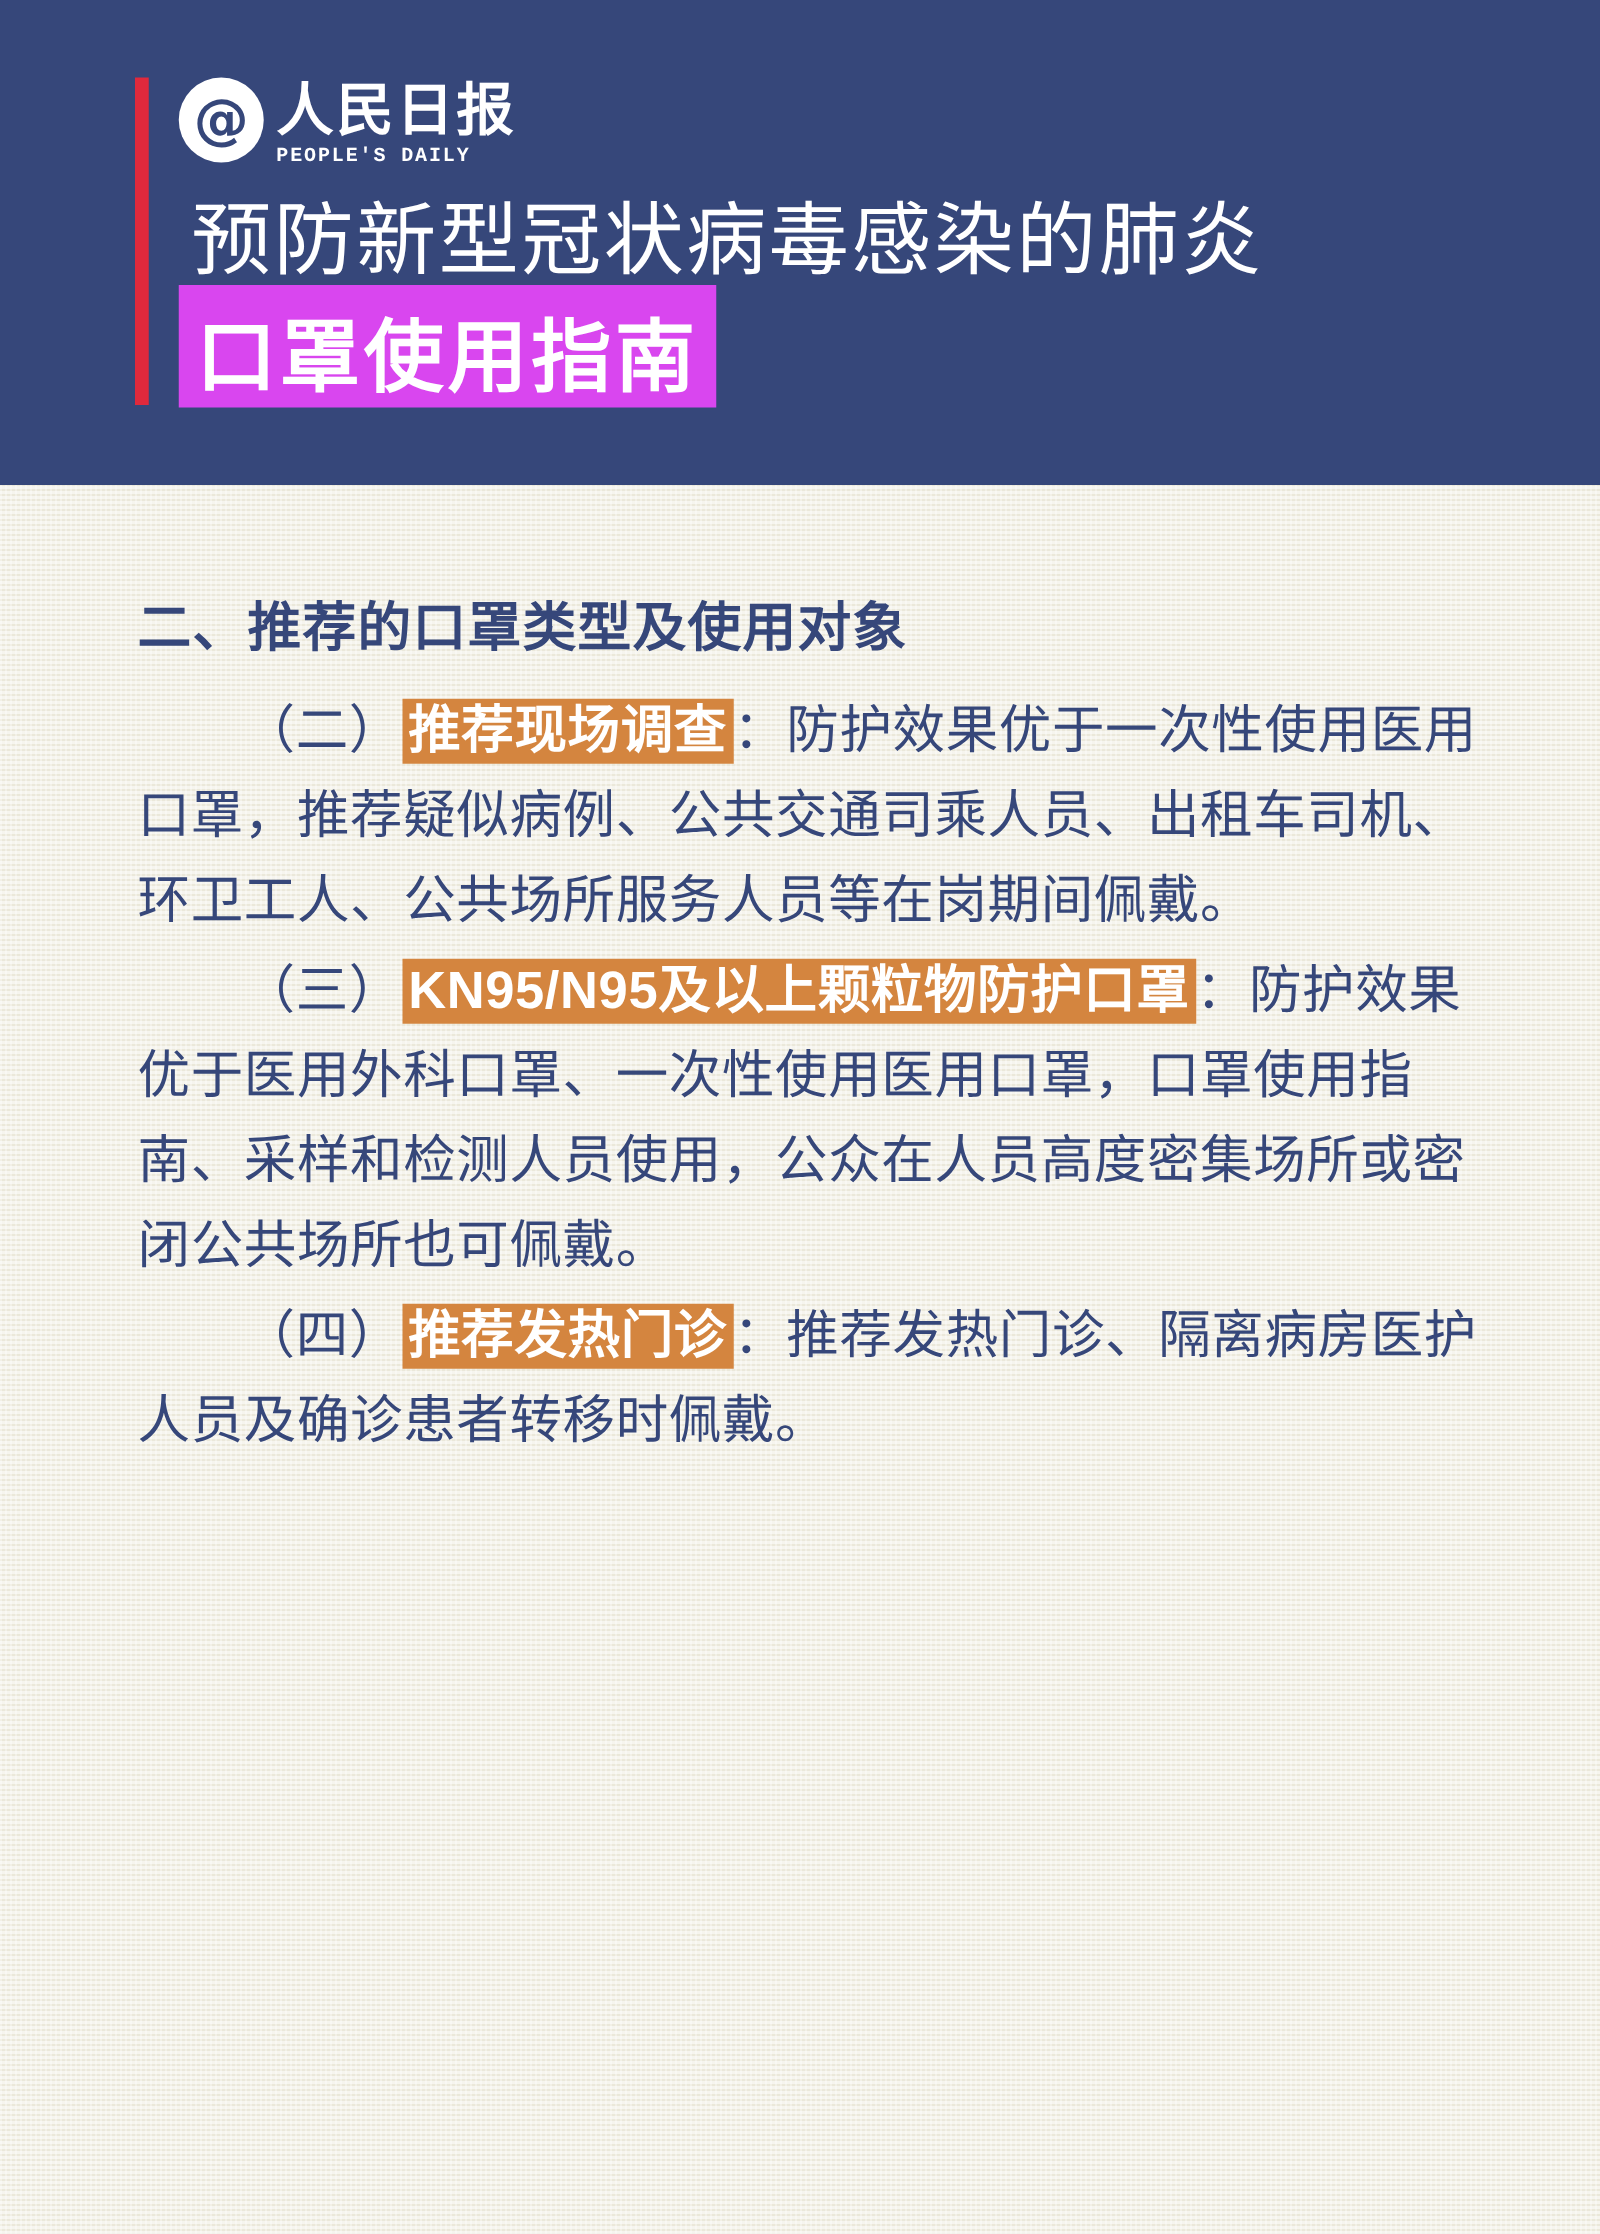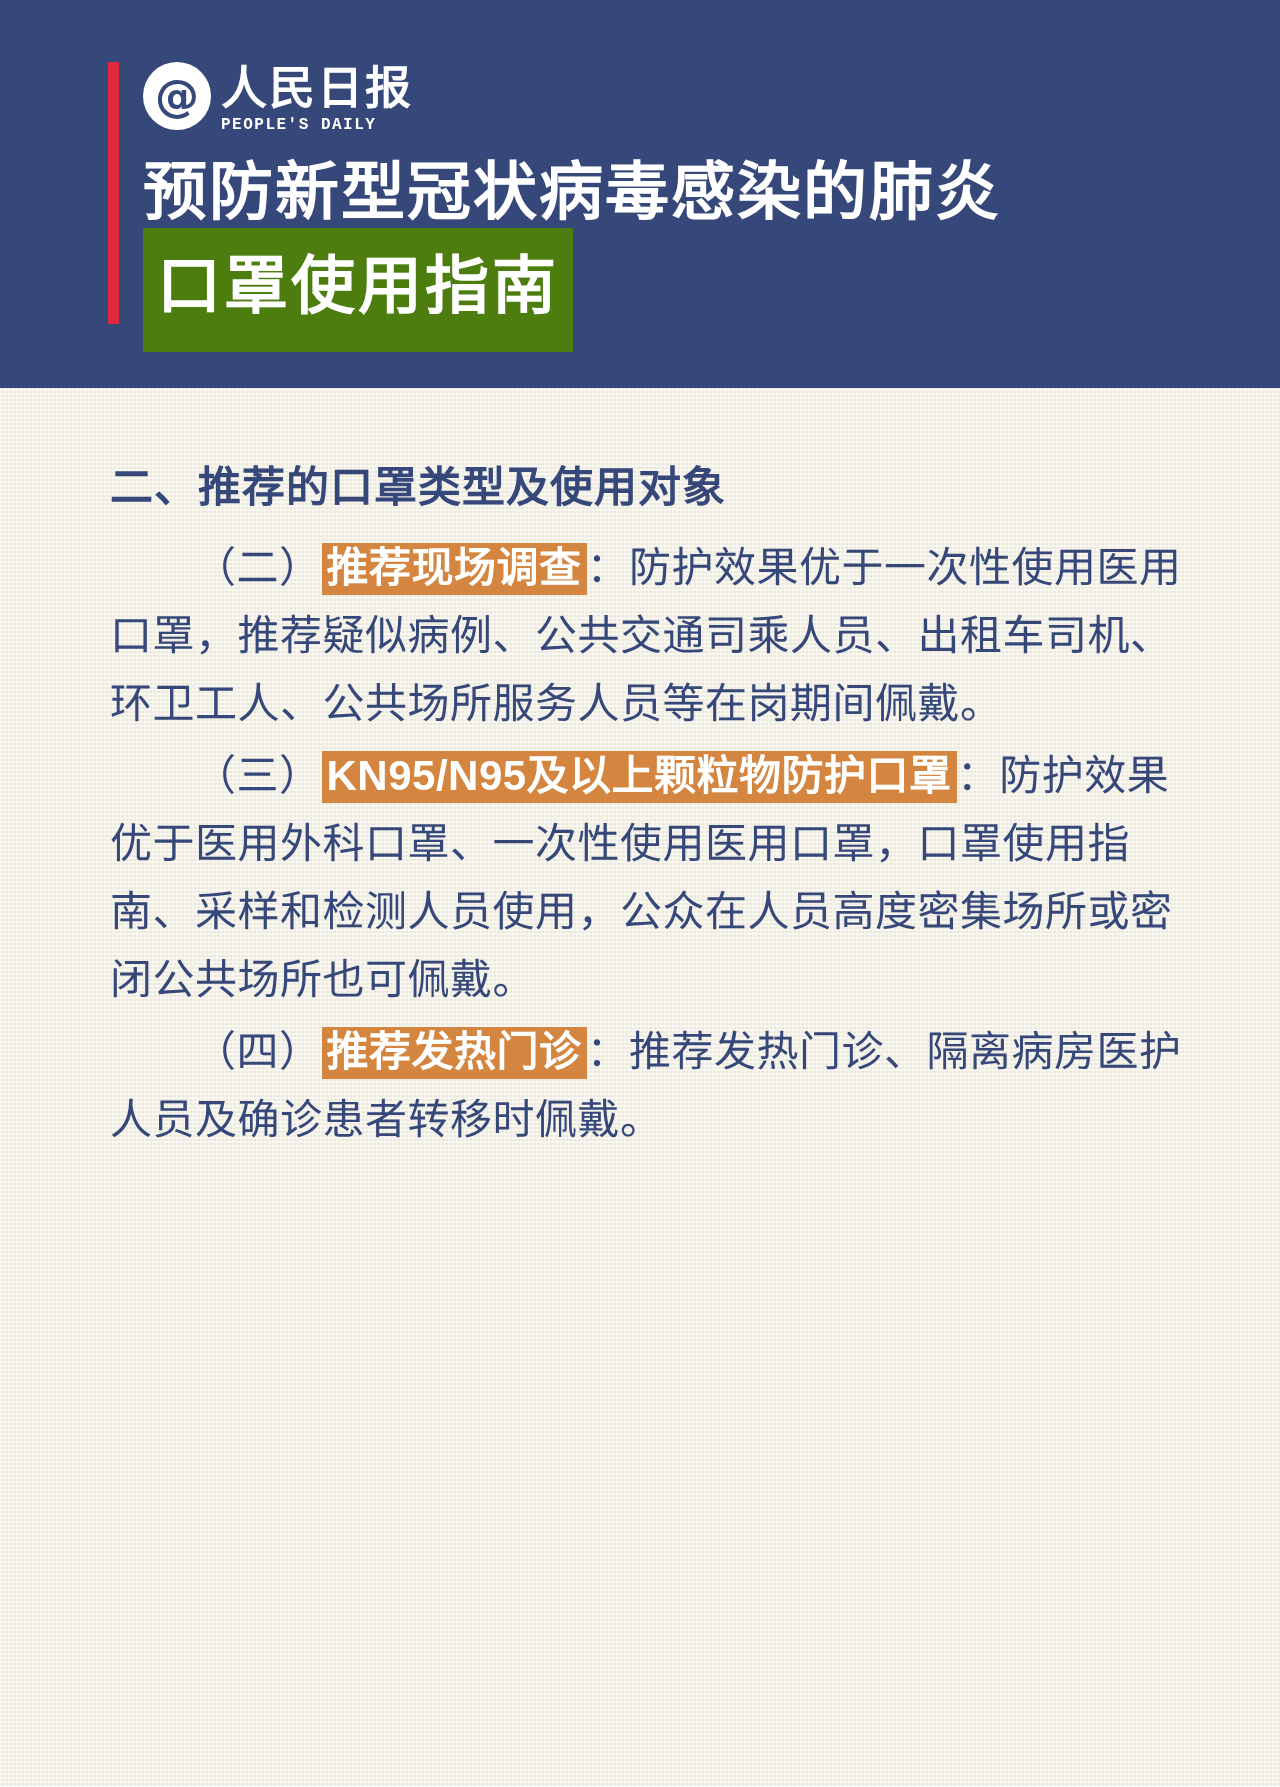--- a/index.html
+++ b/index.html
@@ -77,49 +77,49 @@
   .logo-en {
     color: #ffffff;
     font-size: 16px;
     letter-spacing: 1.5px;
     margin-top: 4px;
     font-family: Liberation Mono, monospace;
     font-weight: bold;
   }
   .title-main {
     position: absolute;
-    left: 143px;
+    left: 153px;
     top: 140px;
     color: #ffffff;
     font-size: 64px;
-    font-weight: bold;
+    font-weight: normal;
     letter-spacing: 2px;
     white-space: nowrap;
   }
   .title-sub-wrap {
     position: absolute;
     left: 143px;
     top: 228px;
   }
   .title-sub {
     display: inline-block;
-    background: #4d7c0f;
+    background: #d946ef;
     color: #ffffff;
     font-size: 64px;
     font-weight: bold;
     letter-spacing: 3px;
-    padding: 6px 14px 26px 14px;
+    padding: 6px 14px 0 14px;
     white-space: nowrap;
   }
 
   
   .content {
     position: absolute;
     left: 0;
-    top: 388px;
+    top: 404px;
     width: 1280px;
     padding: 72px 78px 0 110px;
     box-sizing: border-box;
   }
   .section-heading {
     color: #36477a;
     font-size: 43px;
     font-weight: bold;
     letter-spacing: 1px;
     margin: 0 0 18px 0;

